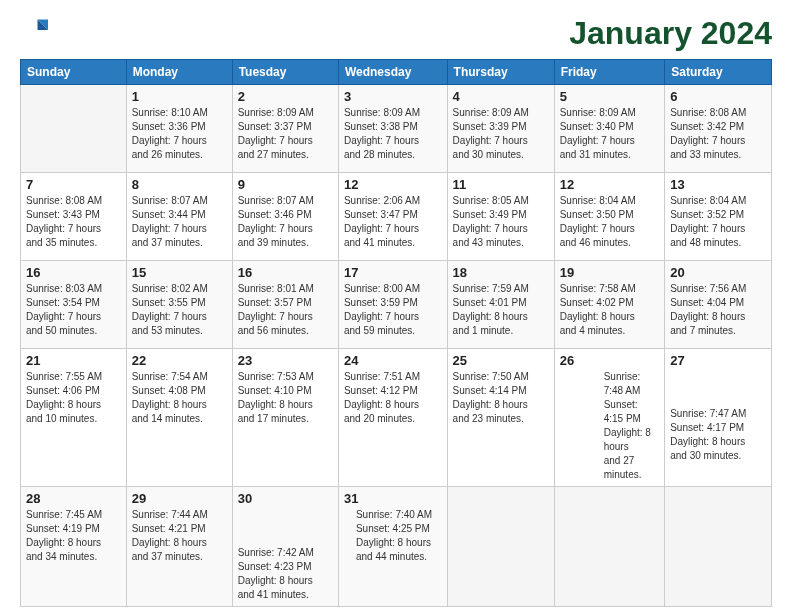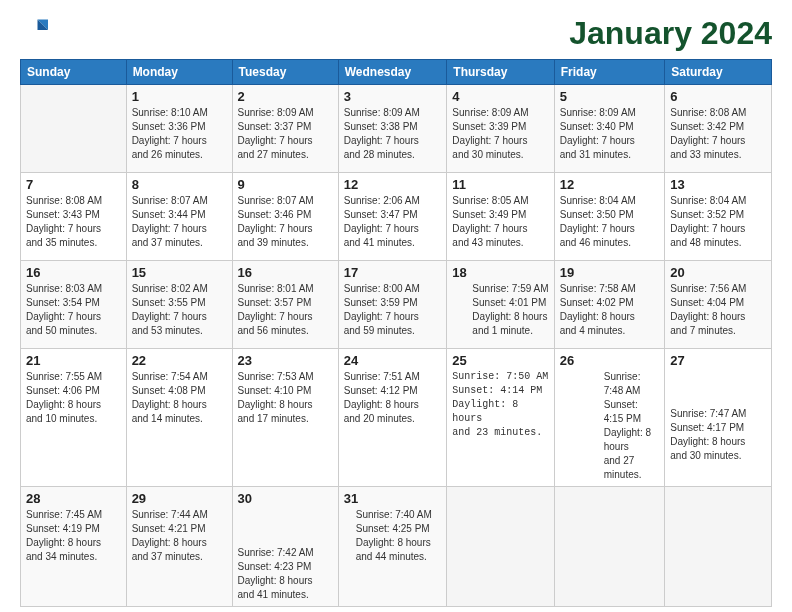--- a/index.html
+++ b/index.html
@@ -248,21 +248,21 @@
           </td>
           <td>
             <span class="day-number">17</span>
             <div class="day-detail" style="white-space: pre-line;">Sunrise: 8:00 AM
 Sunset: 3:59 PM
 Daylight: 7 hours
 and 59 minutes.</div>
           </td>
           <td>
             <span class="day-number">18</span>
-            <div class="day-detail" style="white-space: pre-line; margin-left: 20px;">Sunrise: 7:59 AM
+            <div class="day-detail" style="white-space: pre-line;">Sunrise: 7:59 AM
 Sunset: 4:01 PM
 Daylight: 8 hours
 and 1 minute.</div>
           </td>
           <td>
             <span class="day-number">19</span>
             <div class="day-detail" style="white-space: pre-line;">Sunrise: 7:58 AM
 Sunset: 4:02 PM
 Daylight: 8 hours
 and 4 minutes.</div>
@@ -299,21 +299,21 @@
           </td>
           <td>
             <span class="day-number">24</span>
             <div class="day-detail" style="white-space: pre-line;">Sunrise: 7:51 AM
 Sunset: 4:12 PM
 Daylight: 8 hours
 and 20 minutes.</div>
           </td>
           <td>
             <span class="day-number">25</span>
-            <div class="day-detail" style="white-space: pre-line; font-family: Liberation Mono, monospace;">Sunrise: 7:50 AM
+            <div class="day-detail" style="white-space: pre-line;">Sunrise: 7:50 AM
 Sunset: 4:14 PM
 Daylight: 8 hours
 and 23 minutes.</div>
           </td>
           <td>
             <span class="day-number">26</span>
             <div class="day-detail" style="white-space: pre-line; margin-left: 44px;">Sunrise: 7:48 AM
 Sunset: 4:15 PM
 Daylight: 8 hours
 and 27 minutes.</div>

